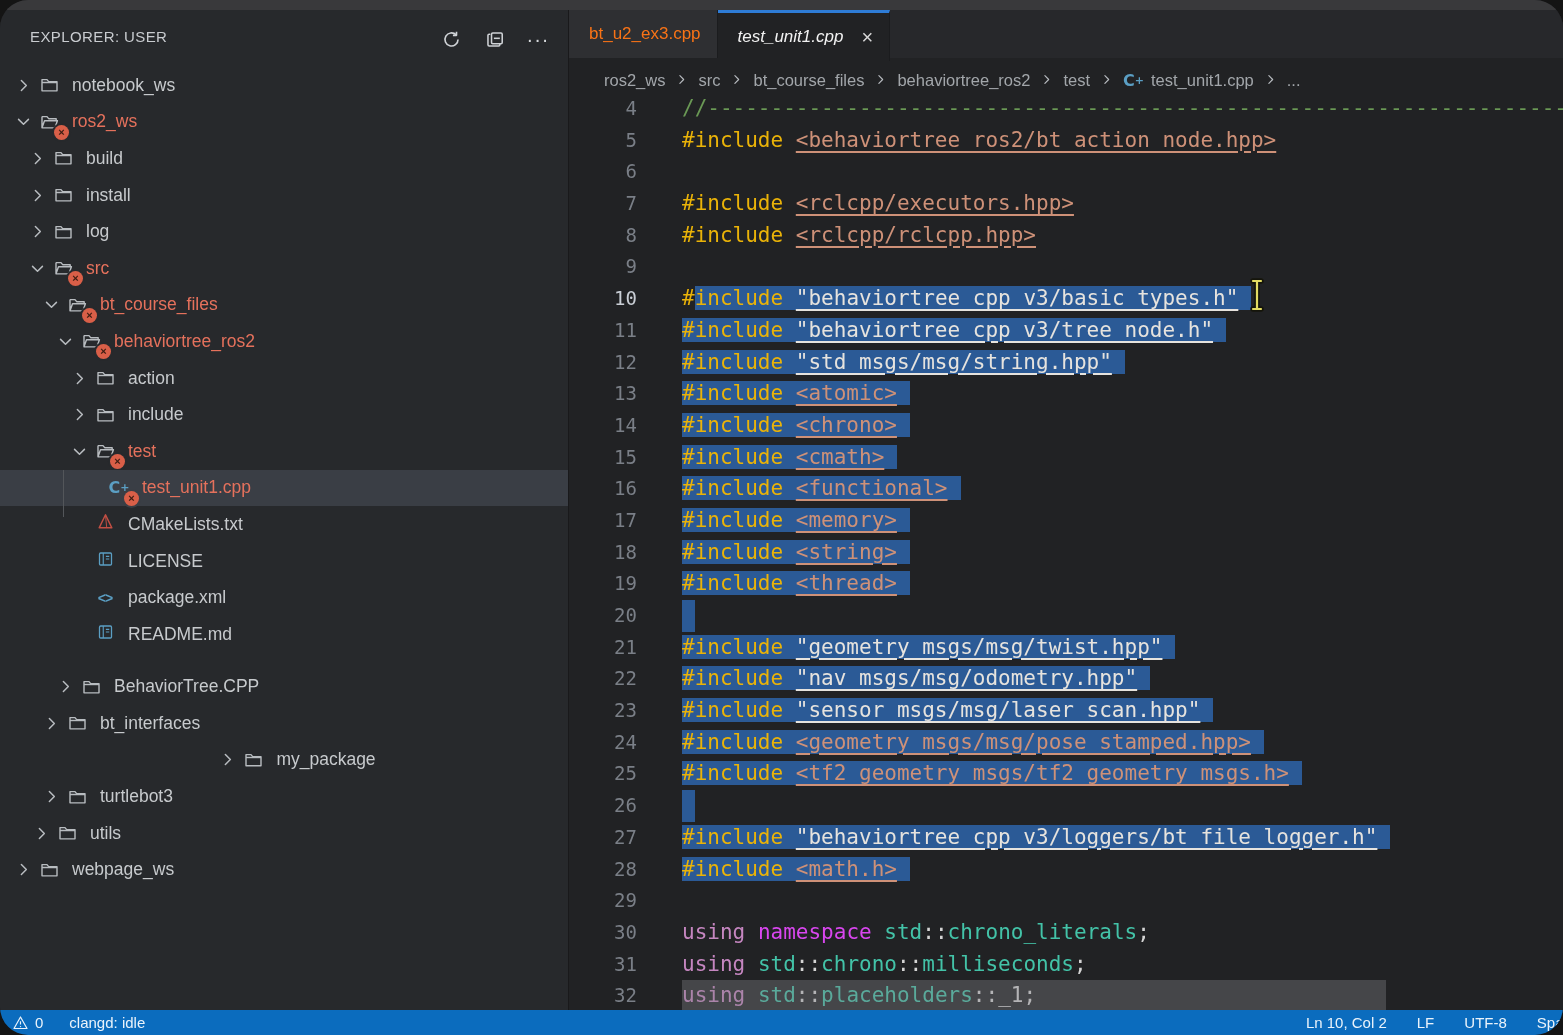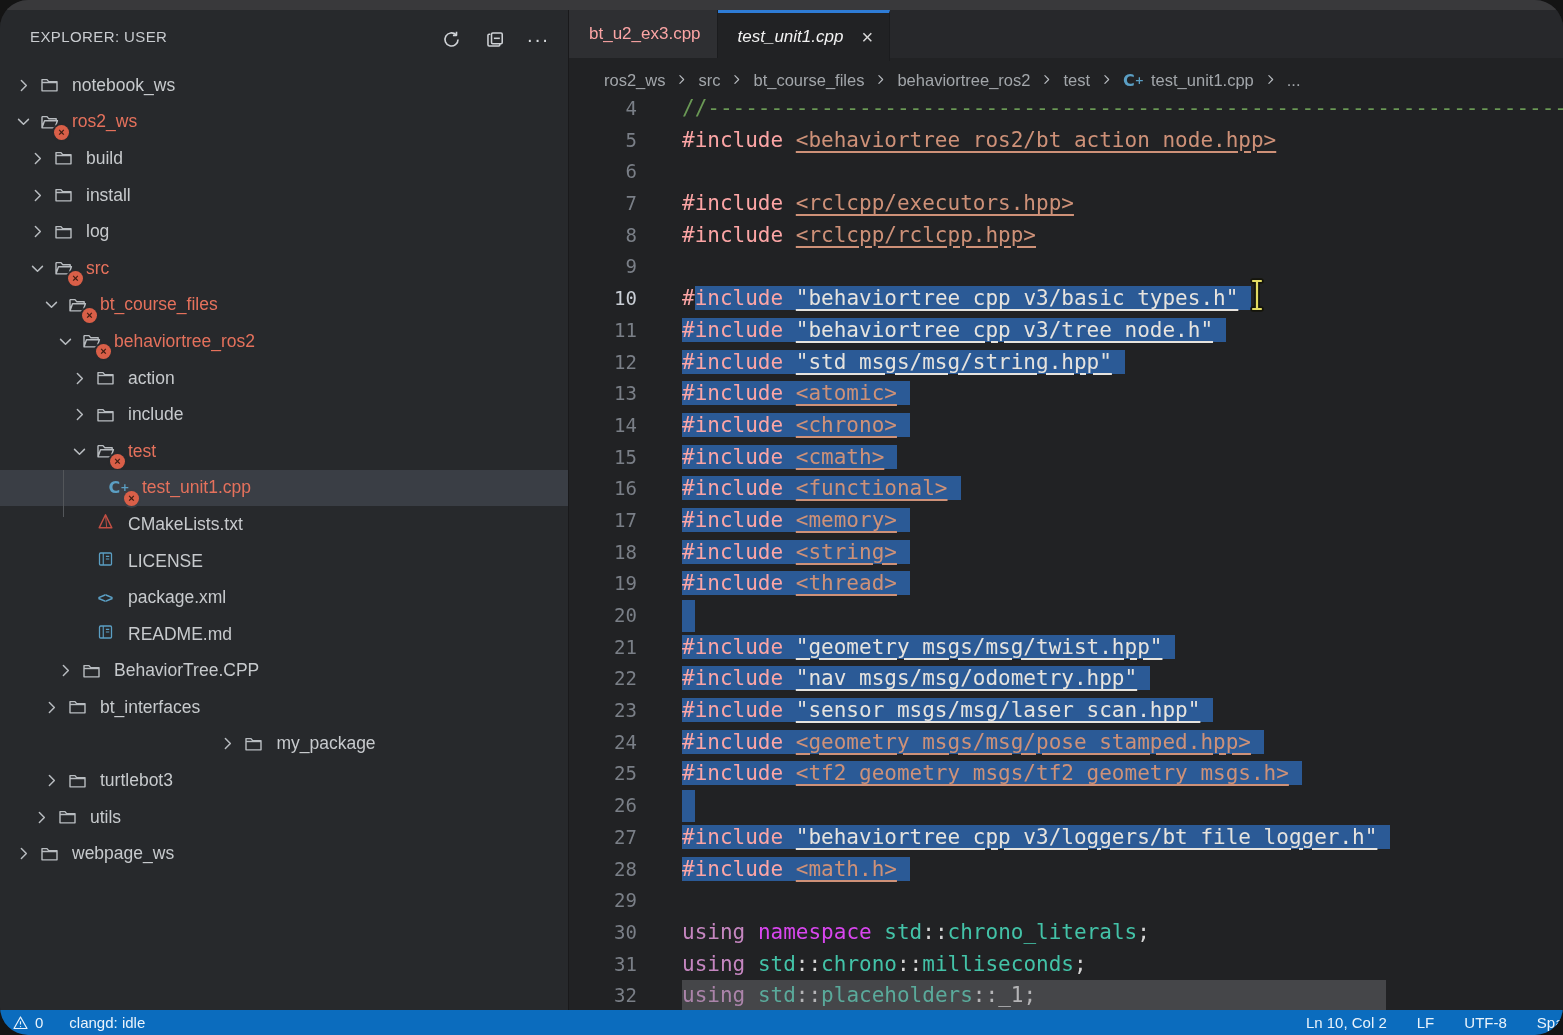--- a/index.html
+++ b/index.html
@@ -27,38 +27,38 @@
   .row.selected .badge{box-shadow:0 0 0 2px #3a3e45;}
   .cppglyph{color:#5b9fc4;font-weight:bold;font-size:16px;font-family:"DejaVu Sans",sans-serif;}
   .cppglyph small{font-size:11px;vertical-align:2px;}
   .xmlglyph{color:#5b9fc4;font-weight:bold;font-size:14px;letter-spacing:-1px;}
   #indent-guide{position:absolute;left:63px;top:460px;width:1px;height:47px;background:#53565a;}
   
   #editor{position:absolute;left:569px;top:10px;width:994px;height:1000px;background:#212224;}
   
   #tabbar{position:absolute;left:0;top:0;width:100%;height:48px;background:#27282b;display:flex;}
   .tab{position:relative;height:48px;display:flex;align-items:center;padding:0 16px 0 20px;font-size:17px;border-right:1px solid #1b1c1e;cursor:pointer;}
-  .tab.inactive{background:#2e2f32;color:#fca5a5;}
+  .tab.inactive{background:#2e2f32;color:#f97316;}
   .tab.active{background:#212224;color:#f2f2f2;font-style:italic;border-top:3px solid #2e7cd6;}
   .tab .close{margin-left:18px;font-style:normal;font-size:20px;color:#d8d8d8;line-height:18px;cursor:pointer;}
   
   #breadcrumb{position:absolute;left:0;top:48px;width:100%;height:45px;display:flex;align-items:center;padding-left:35px;box-sizing:border-box;font-size:16.5px;color:#a2a6aa;}
   .bc-item{cursor:pointer;display:flex;align-items:center;}
   .bc-sep{margin:0 10px;color:#8a8e92;font-size:15px;}
   .bc-ico{margin-right:7px;}
   
   #code{position:absolute;left:0;top:83px;width:100%;}
   .cline{display:flex;height:31.7px;line-height:31.7px;font-family:"DejaVu Sans Mono","Liberation Mono",monospace;font-size:21px;white-space:pre;}
   .ln{width:68px;flex:0 0 68px;text-align:right;color:#7a7f87;font-size:19px;user-select:none;}
   .cline.activeln .ln{color:#c9ced5;}
   .ctext{padding-left:45px;}
   .selwrap{background:#2b5a96;box-shadow:13px 0 0 #2b5a96;}
   .selnl{display:inline-block;width:13px;height:31.7px;background:#2b5a96;vertical-align:top;}
   .tk-cmt{color:#6a9955;}
-  .tk-pp{color:#fca5a5;}
+  .tk-pp{color:#eab308;}
   .tk-ang{color:#ce9178;text-decoration:underline;text-underline-offset:4px;}
   .tk-qstr{color:#e6e3de;text-decoration:underline;text-underline-offset:4px;}
   .tk-kw{color:#c586c0;}
   .tk-ns{color:#d946ef;}
   .tk-ty{color:#43c3a8;}
   .tk-pl{color:#d4d4d4;}
   
   #hscroll{position:absolute;left:113px;top:970px;width:704px;height:30px;background:rgba(128,130,133,.38);z-index:6;cursor:pointer;}
   
   #ibeam{position:absolute;left:680px;top:268px;z-index:9;pointer-events:none;}
@@ -310,21 +310,21 @@
             </svg>
           </span>
           <span class="ficon">
             <span><svg width="19" height="18" viewBox="0 0 24 24" fill="none">
                 <rect x="4" y="4" width="16" height="16" rx="1.5" stroke="#5b9fc4" stroke-width="1.7"></rect>
                 <path d="M9 4v16M12.5 8.5H17M12.5 12H17" stroke="#5b9fc4" stroke-width="1.5"></path>
               </svg></span>
           </span>
           <span class="label">README.md</span>
         </div>
-        <div class="row" style="padding-left: 52px;">
+        <div class="row" style="padding-left: 52px; margin-top: 16px;">
           <span class="chev">
             <svg width="17" height="17" viewBox="0 0 24 24" fill="none">
               <path d="M9 5l7 7-7 7" stroke="#b8bcc0" stroke-width="2.1" stroke-linecap="round" stroke-linejoin="round"></path>
             </svg>
           </span>
           <span class="ficon">
             <svg width="21" height="20" viewBox="0 0 24 24" fill="none">
               <path d="M3 5.5h6l2 2.5h10v11H3z" stroke="#b8bcc0" stroke-width="1.7" stroke-linejoin="round"></path>
               <path d="M3 9h18" stroke="#b8bcc0" stroke-width="1.7"></path>
             </svg>

